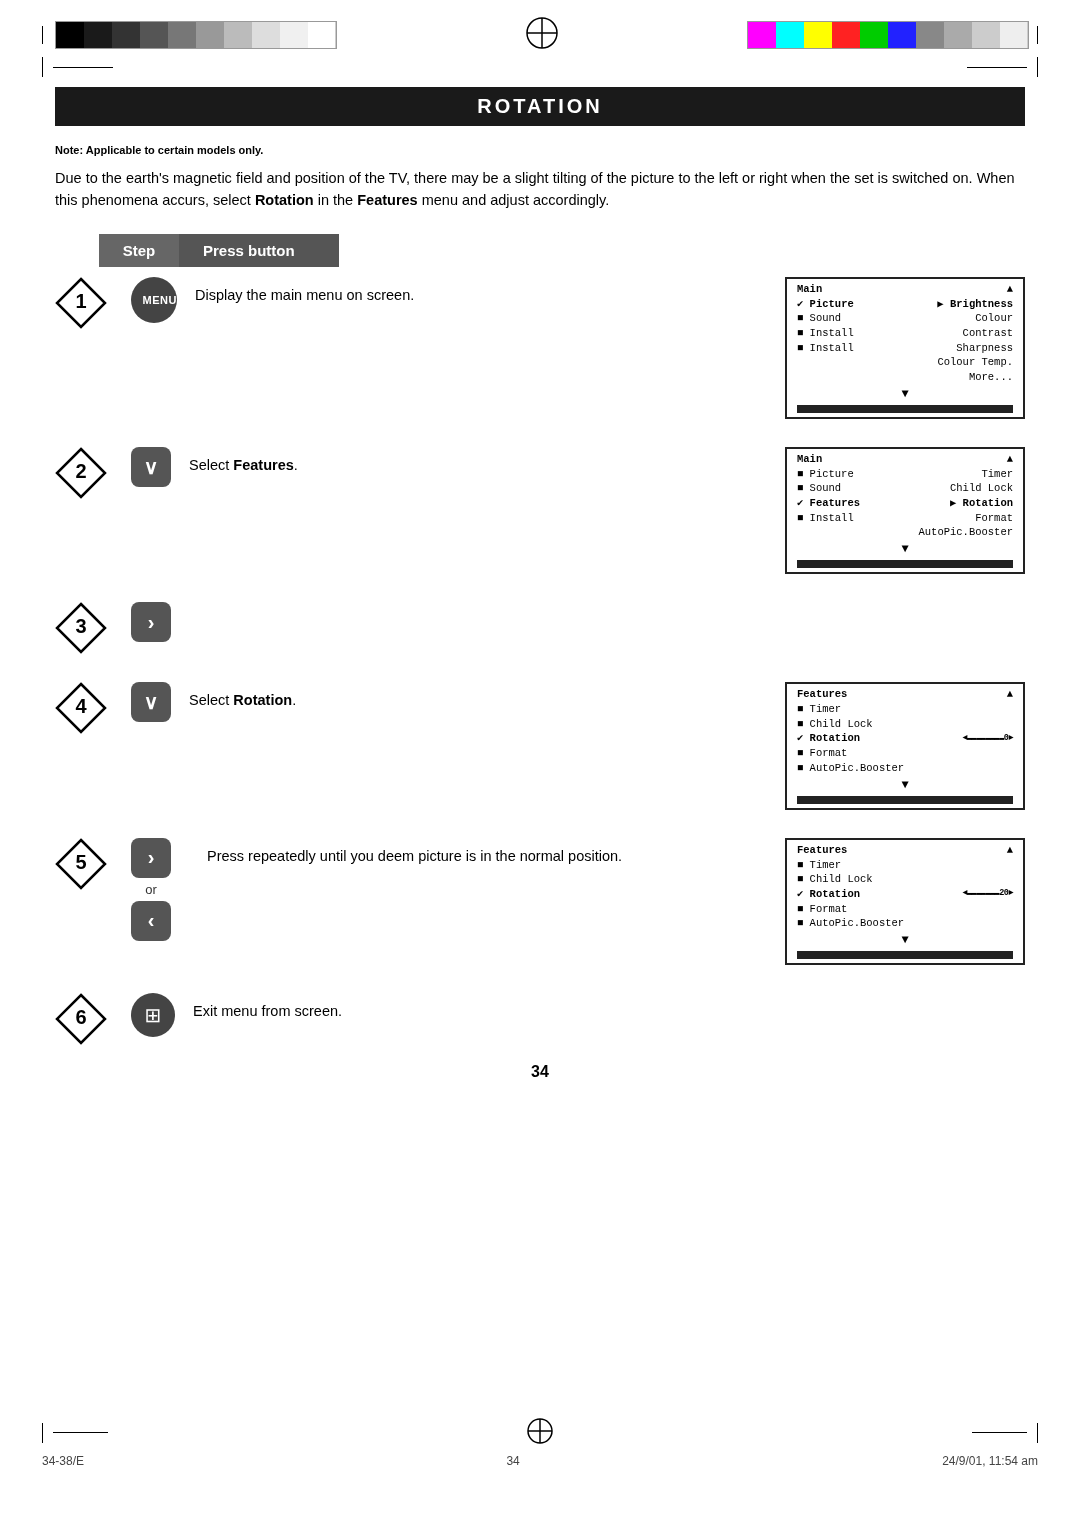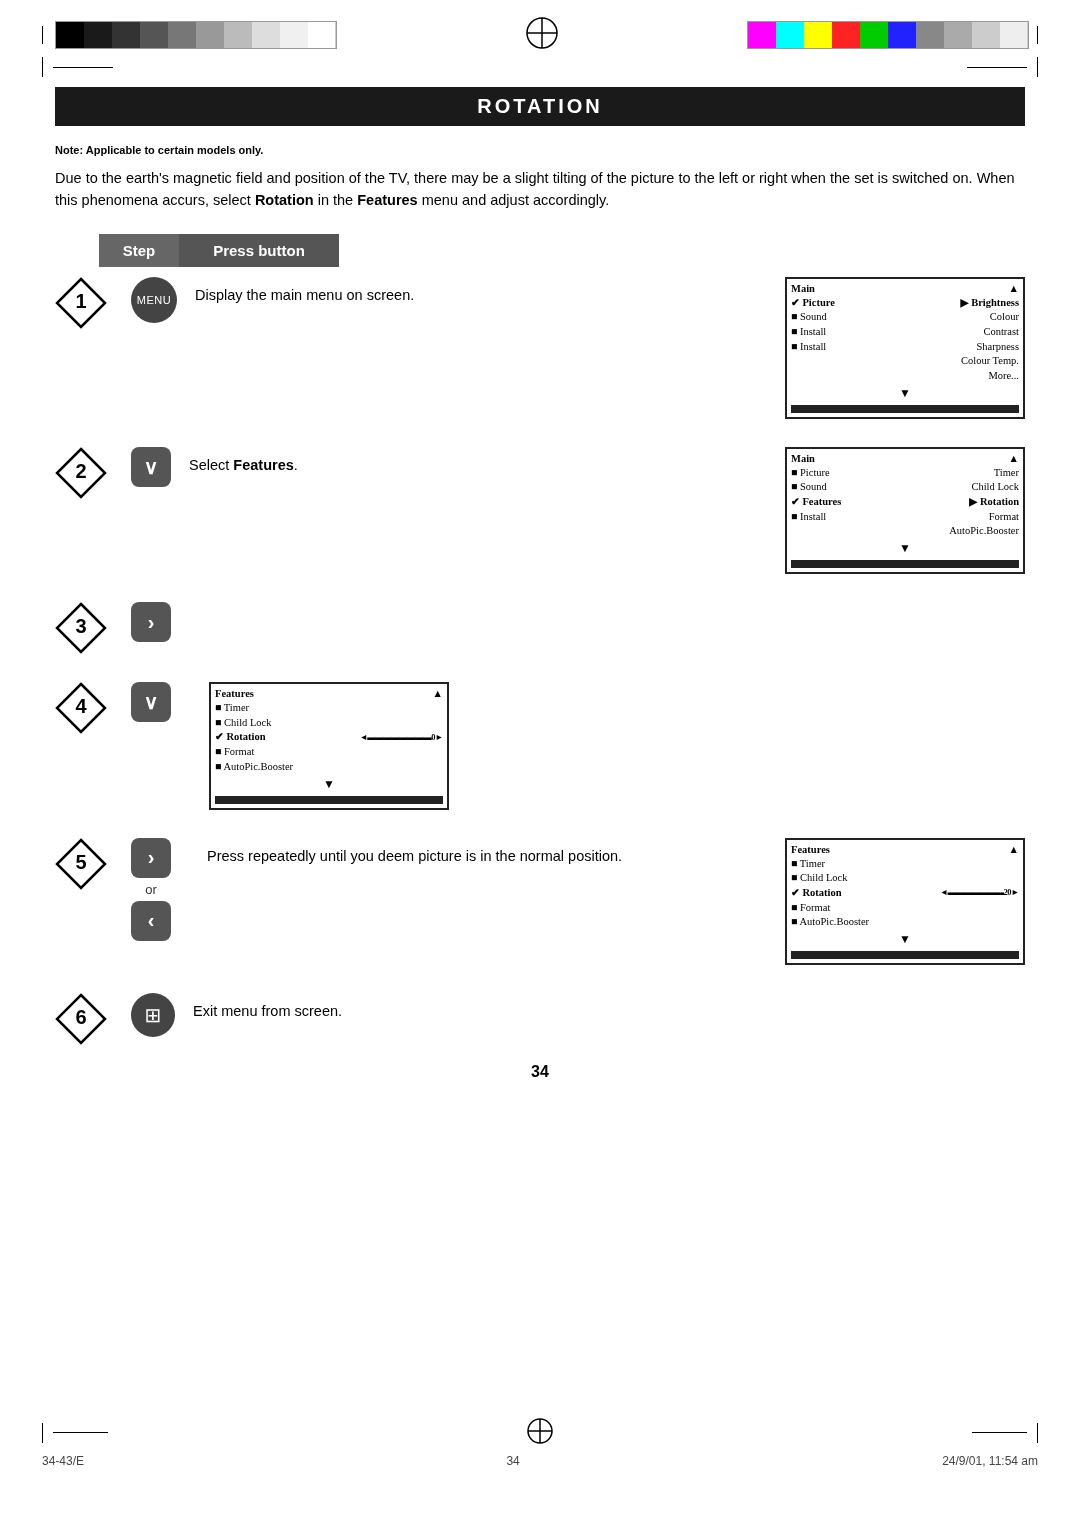--- a/index.html
+++ b/index.html
@@ -62,21 +62,21 @@
       min-width: 80px;
       text-align: center;
     }
     .th-press {
       background: #555;
       color: #fff;
       font-weight: bold;
       font-size: 15px;
       padding: 8px 24px;
       min-width: 160px;
-      text-align: center;
+      text-align: left;
     }
     .th-result {
       background: #888;
       color: #fff;
       font-weight: bold;
       font-size: 15px;
       padding: 8px 24px;
       margin-left: auto;
       min-width: 260px;
       text-align: center;
@@ -110,23 +110,23 @@
 
     
     .btn-circle {
       width: 46px;
       height: 46px;
       border-radius: 50%;
       background: #444;
       color: #fff;
       display: flex;
       align-items: center;
-      justify-content: center;
+      justify-content: flex-end;
       font-size: 11px;
-      font-weight: normal;
+      font-weight: bold;
       letter-spacing: 0.5px;
       flex-shrink: 0;
       margin-right: 18px;
       margin-left: 14px;
     }
     .btn-square {
       width: 40px;
       height: 40px;
       border-radius: 8px;
       background: #555;
@@ -165,23 +165,23 @@
     .step-desc b {
       font-weight: bold;
     }
 
     
     .screen-box {
       width: 240px;
       min-height: 90px;
       border: 2px solid #222;
       background: #fff;
-      font-family: Liberation Serif, serif;
+      font-family: Liberation Mono, monospace;
       font-size: 10.5px;
-      padding: 4px 4px;
+      padding: 4px 10px;
       flex-shrink: 0;
       margin-left: 20px;
     }
     .screen-box .sb-title-row {
       display: flex;
       justify-content: space-between;
       font-weight: bold;
       margin-bottom: 2px;
       font-size: 10.5px;
     }
@@ -414,20 +414,23 @@
     </div>
 
     <div class="step-row">
       <div class="step-diamond">
         <svg viewBox="0 0 52 52">
           <polygon points="26,2 50,26 26,50 2,26" fill="none" stroke="#000" stroke-width="2.5"></polygon>
           <text x="26" y="31" text-anchor="middle" font-size="20" font-weight="bold" fill="#000" font-family="Arial">4</text>
         </svg>
       </div>
       <div class="btn-square">∨</div>
+      <div class="step-desc">
+        Select <b>Rotation</b>.
+      </div>
       <div class="screen-box" style="font-size:9.5px;">
         <div class="sb-title-row">
           <span>Features</span>
             <span>▲</span>
         </div>
         <div class="sb-row">
             <span class="left-col">■ Timer</span>
             <span></span>
           </div>
         <div class="sb-row">
@@ -533,17 +536,17 @@
         <line x1="2" y1="14" x2="26" y2="14" stroke="#000" stroke-width="1.5"></line>
       </svg>
     </div>
     <div style="display:flex; gap:10px; align-items:center;">
       <div style="width:55px; height:1px; background:#000;"></div>
       <div style="width:1px; height:20px; background:#000;"></div>
     </div>
   </div>
 
   <div style="display:flex; justify-content:space-between; align-items:center; margin-top:4px;">
-    <span style="font-size:12px; color:#444;">34-43/E</span>
+    <span style="font-size:12px; color:#444;">34-38/E</span>
     <span style="font-size:12px; color:#444;">34</span>
     <span style="font-size:12px; color:#444;text-align:right;">24/9/01, 11:54 am</span>
   </div>
 </div>
 
 </body></html>

